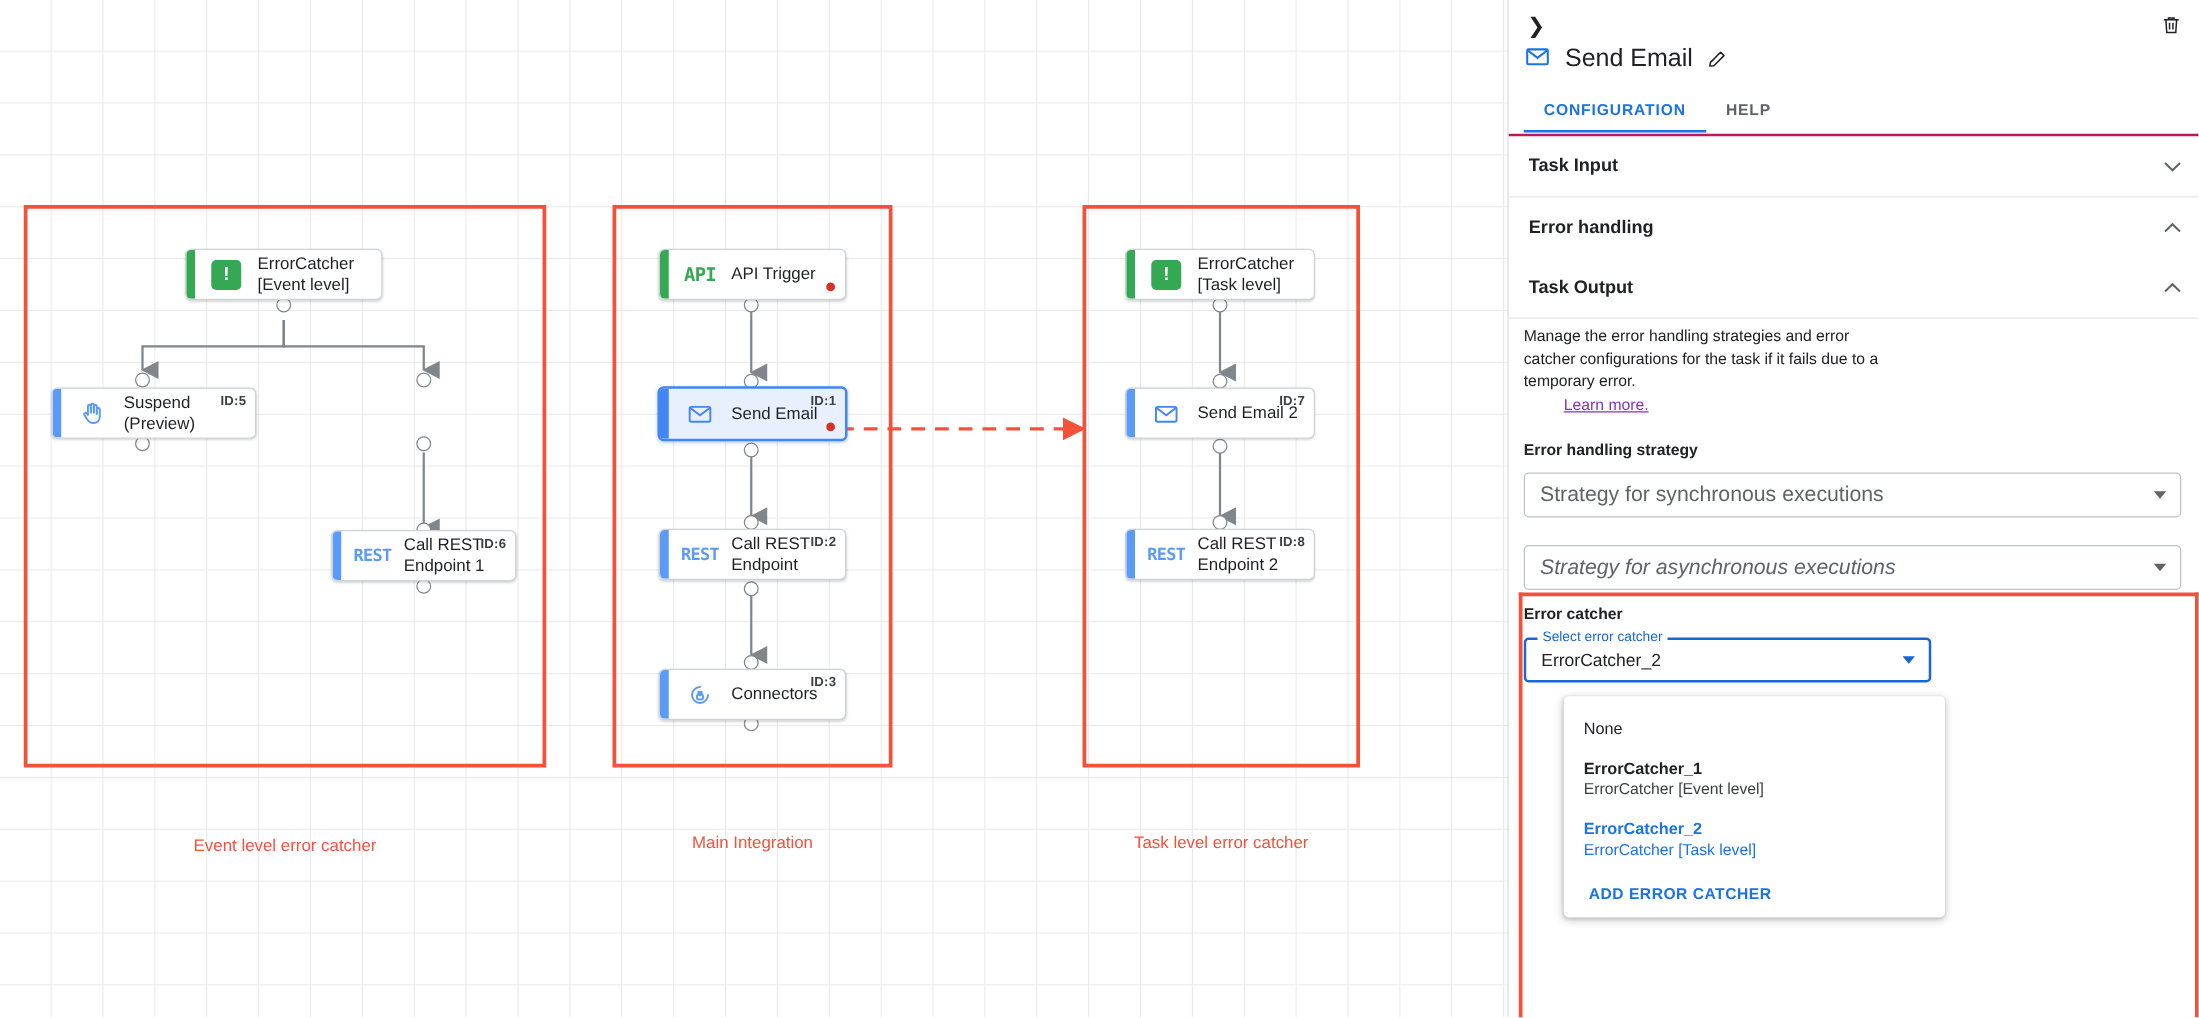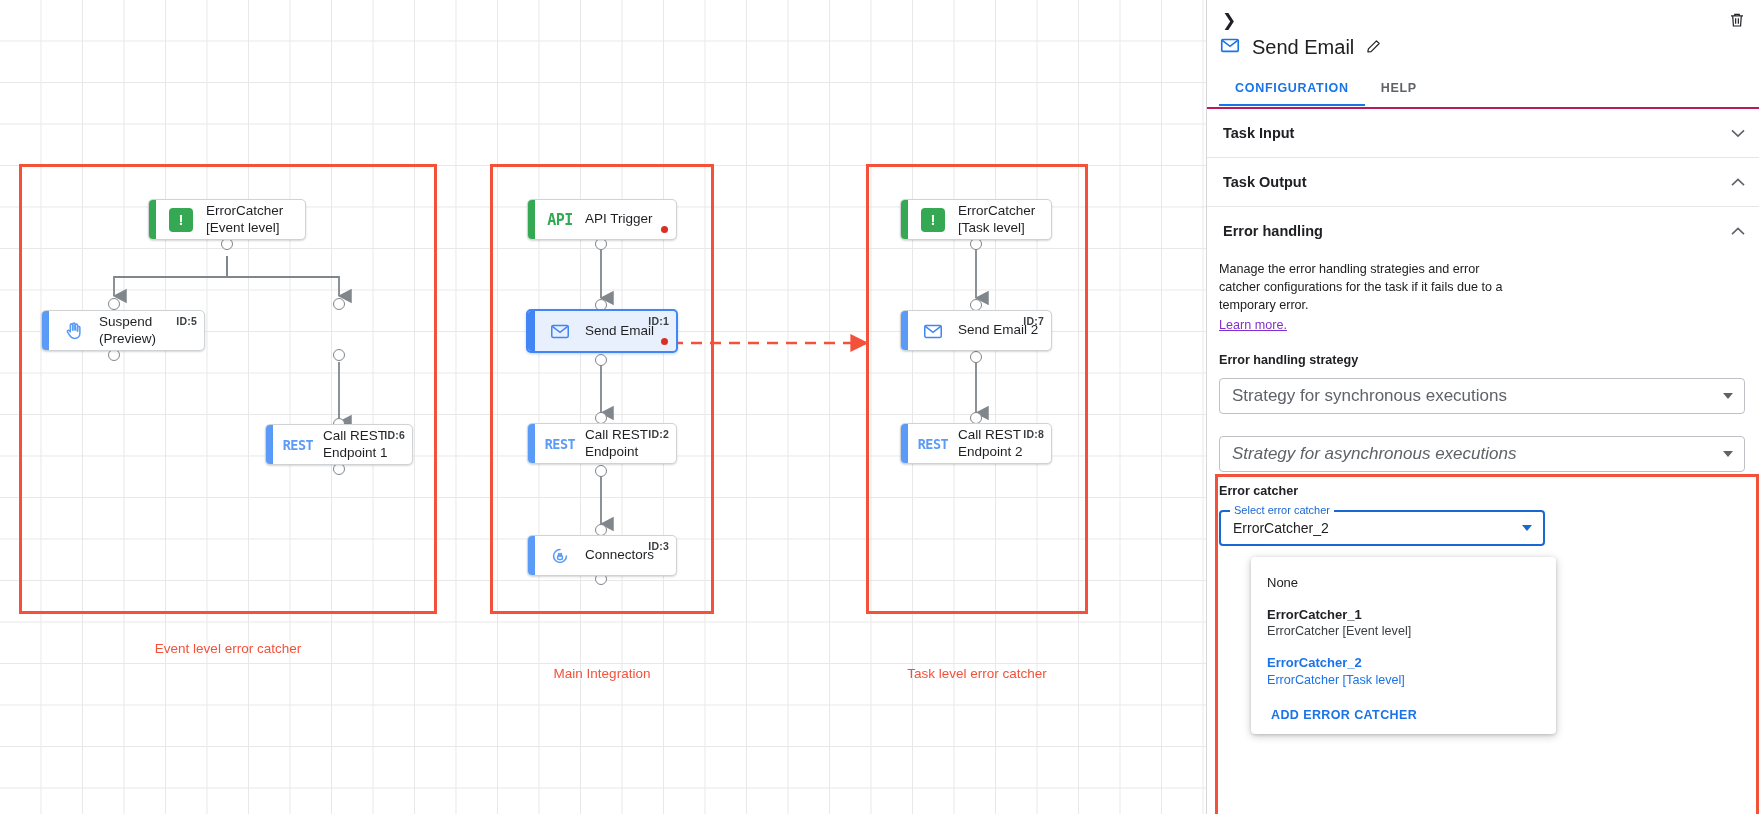--- a/index.html
+++ b/index.html
@@ -146,21 +146,21 @@
     display: flex; align-items: center; justify-content: space-between;
   }
   .section-title { font-size: 14.5px; color: #202124; font-weight: 700; }
   .caret { color: #5f6368; font-size: 13px; }
 
   .eh-body { padding: 0 14px 0 12px; }
   .eh-desc {
     font-size: 12.6px; color: #202124; line-height: 1.42;
     margin: 6px 0 0 0; max-width: 300px;
   }
-  .eh-link { color: #8430ce; text-decoration: underline; font-size: 12.6px; display: inline-block; margin-top: 2px;}
+  .eh-link { color: #8430ce; text-decoration: underline; font-size: 12.6px; display: inline-block; margin-top: 2px; margin-left: 32px;}
   .eh-sublabel { font-size: 12.6px; color: #202124; font-weight: 700; margin-top: 20px; }
 
   .select-box {
     position: relative;
     height: 36px; border: 1px solid #bdc1c6; border-radius: 4px;
     display: flex; align-items: center;
     padding: 0 12px; font-size: 17px; color: #5f6368;
     background: #fff;
   }
   .select-box .arrow {
@@ -223,21 +223,21 @@
 <body>
 
 <div id="app">
 
   <div id="canvas">
 
     <div class="group-box" style="left:19px; top:164px; width:418px; height:450px;"></div>
     <div class="group-box" style="left:490px; top:164px; width:224px; height:450px;"></div>
     <div class="group-box" style="left:866px; top:164px; width:222px; height:450px;"></div>
 
-    <div class="group-label" style="left:19px; top:641px; width:418px;">Event level error catcher</div>
+    <div class="group-label" style="left:19px; top:669px; width:418px;">Event level error catcher</div>
     <div class="group-label" style="left:490px; top:666px; width:224px;">Main Integration</div>
     <div class="group-label" style="left:866px; top:666px; width:222px;">Task level error catcher</div>
 
     <svg class="wires">
       <defs>
         <marker id="ah" markerWidth="9" markerHeight="9" refX="4.5" refY="7.6" orient="auto">
           <path d="M0.5,0.5 L8.5,0.5 L4.5,8.3 Z" fill="#80868b"></path>
         </marker>
         <marker id="ahr" markerWidth="8" markerHeight="8" refX="6.5" refY="4" orient="auto">
           <path d="M0.5,0.5 L7.5,4 L0.5,7.5 Z" fill="#f4513b"></path>
@@ -433,31 +433,31 @@
 
     <div class="section">
       <span class="section-title">Task Input</span>
       <span class="caret">
         <svg width="14" height="9" viewBox="0 0 14 9" fill="none" stroke="#5f6368" stroke-width="1.6">
             <path d="M1 1.4 7 7.2 13 1.4"></path>
           </svg>
       </span>
     </div>
 
-    <div class="section">
-      <span class="section-title">Task Output</span>
+    <div class="section" style="border-bottom:none;">
+      <span class="section-title">Error handling</span>
       <span class="caret">
         <svg width="14" height="9" viewBox="0 0 14 9" fill="none" stroke="#5f6368" stroke-width="1.6">
             <path d="M1 7.2 7 1.4 13 7.2"></path>
           </svg>
       </span>
     </div>
 
-    <div class="section" style="border-bottom:none;">
-      <span class="section-title">Error handling</span>
+    <div class="section">
+      <span class="section-title">Task Output</span>
       <span class="caret">
         <svg width="14" height="9" viewBox="0 0 14 9" fill="none" stroke="#5f6368" stroke-width="1.6">
             <path d="M1 7.2 7 1.4 13 7.2"></path>
           </svg>
       </span>
     </div>
 
     <div class="eh-body">
       <div class="eh-desc">Manage the error handling strategies and error catcher configurations for the task if it fails due to a temporary error.</div>
       <a class="eh-link" href="#">Learn more.</a>

